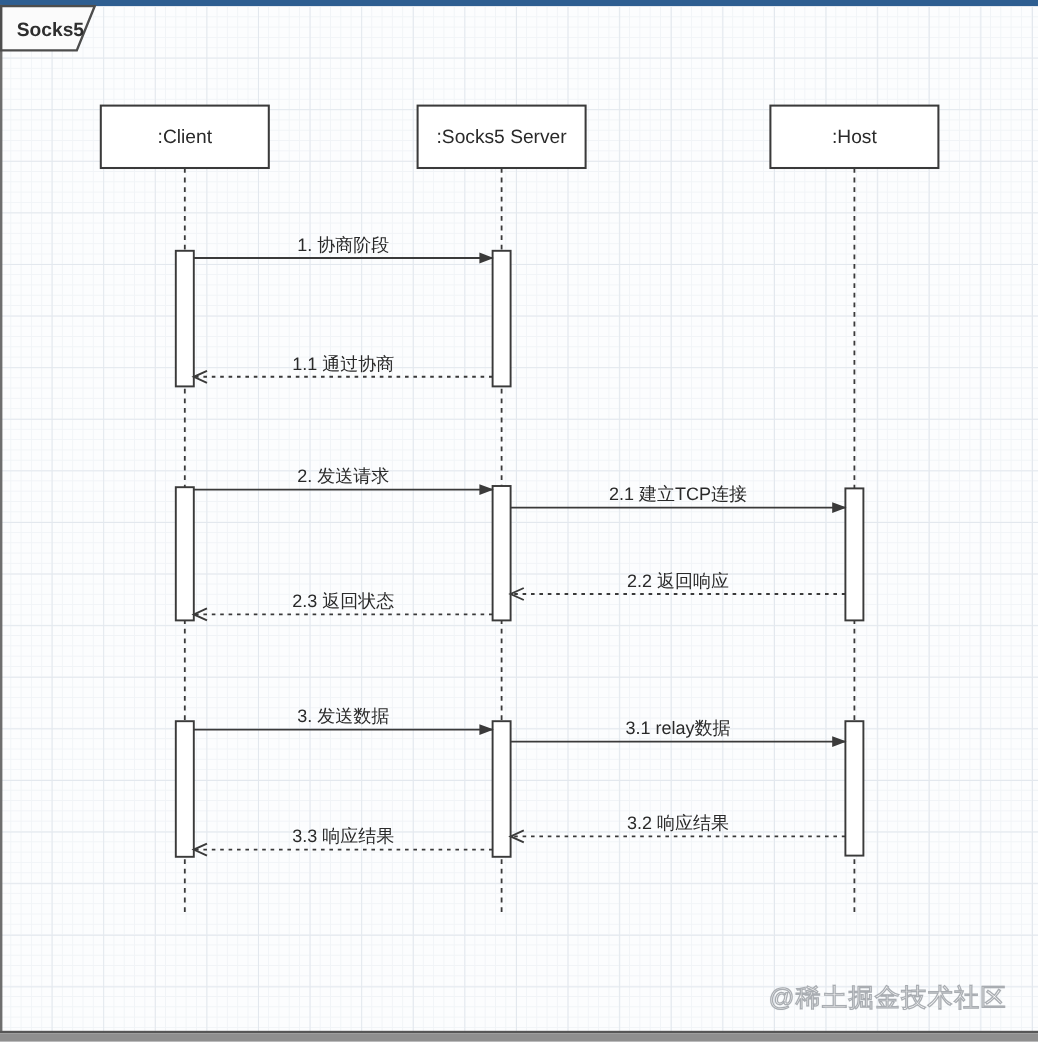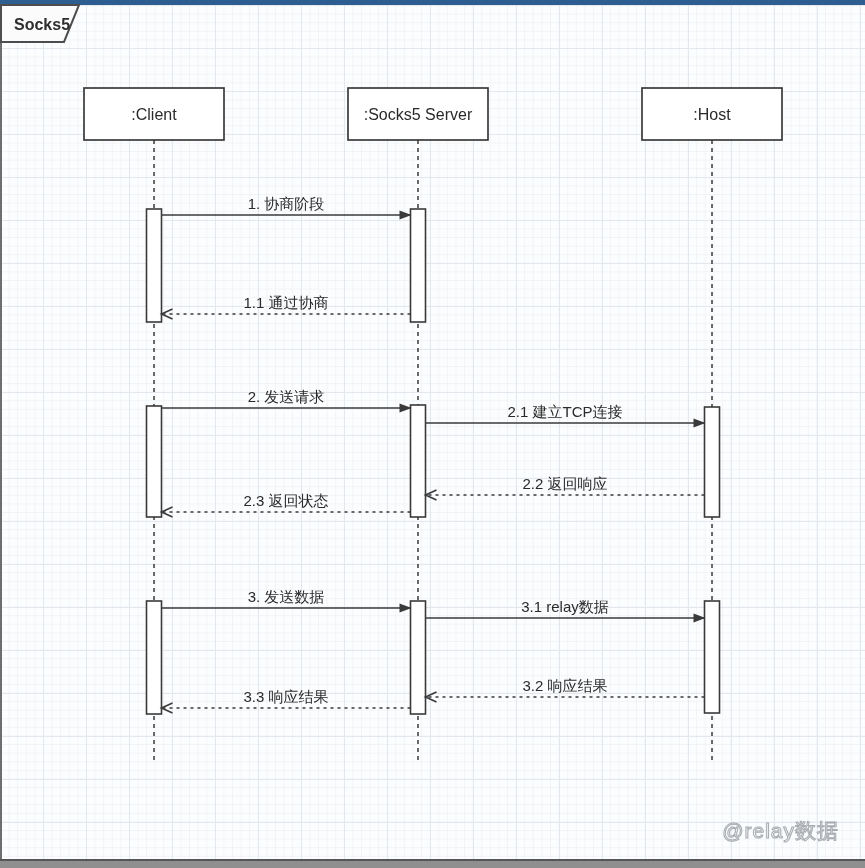--- a/index.html
+++ b/index.html
@@ -114,13 +114,13 @@
     <line x1="161.5" y1="608" x2="410.5" y2="608" stroke="#3a3a3a" stroke-width="1.6" marker-end="url(#mSolid)"></line>
     <text x="286" y="602" text-anchor="middle" font-size="15">3. 发送数据</text>
     <line x1="425.5" y1="618" x2="704.5" y2="618" stroke="#3a3a3a" stroke-width="1.6" marker-end="url(#mSolid)"></line>
     <text x="565" y="612" text-anchor="middle" font-size="15">3.1 relay数据</text>
     <line x1="704.5" y1="697" x2="425.5" y2="697" stroke="#3a3a3a" stroke-width="1.6" stroke-dasharray="3,4" marker-end="url(#mOpen)"></line>
     <text x="565" y="691" text-anchor="middle" font-size="15">3.2 响应结果</text>
     <line x1="410.5" y1="708" x2="161.5" y2="708" stroke="#3a3a3a" stroke-width="1.6" stroke-dasharray="3,4" marker-end="url(#mOpen)"></line>
     <text x="286" y="702" text-anchor="middle" font-size="15">3.3 响应结果</text>
   </svg>
 
-<div class="watermark">@relay数据</div>
+<div class="watermark">@稀土掘金技术社区</div>
 
 </body></html>

